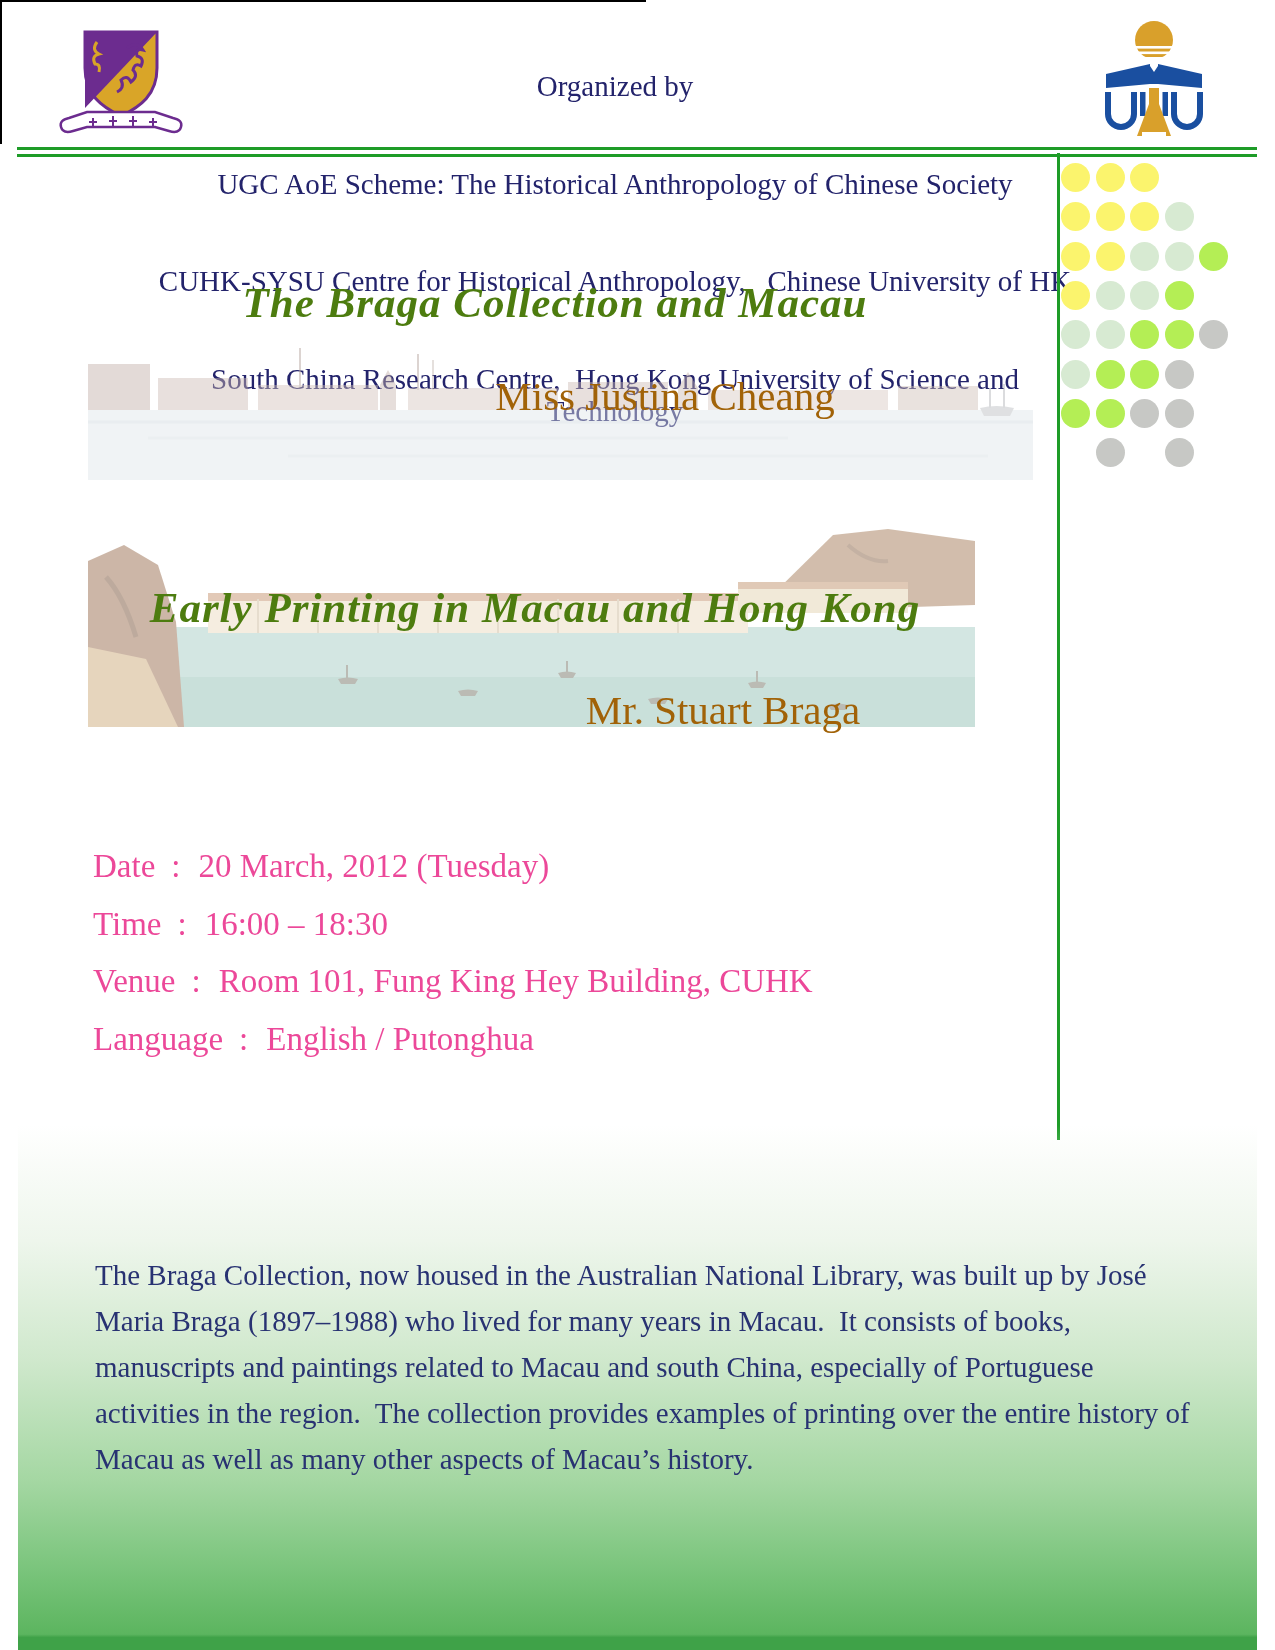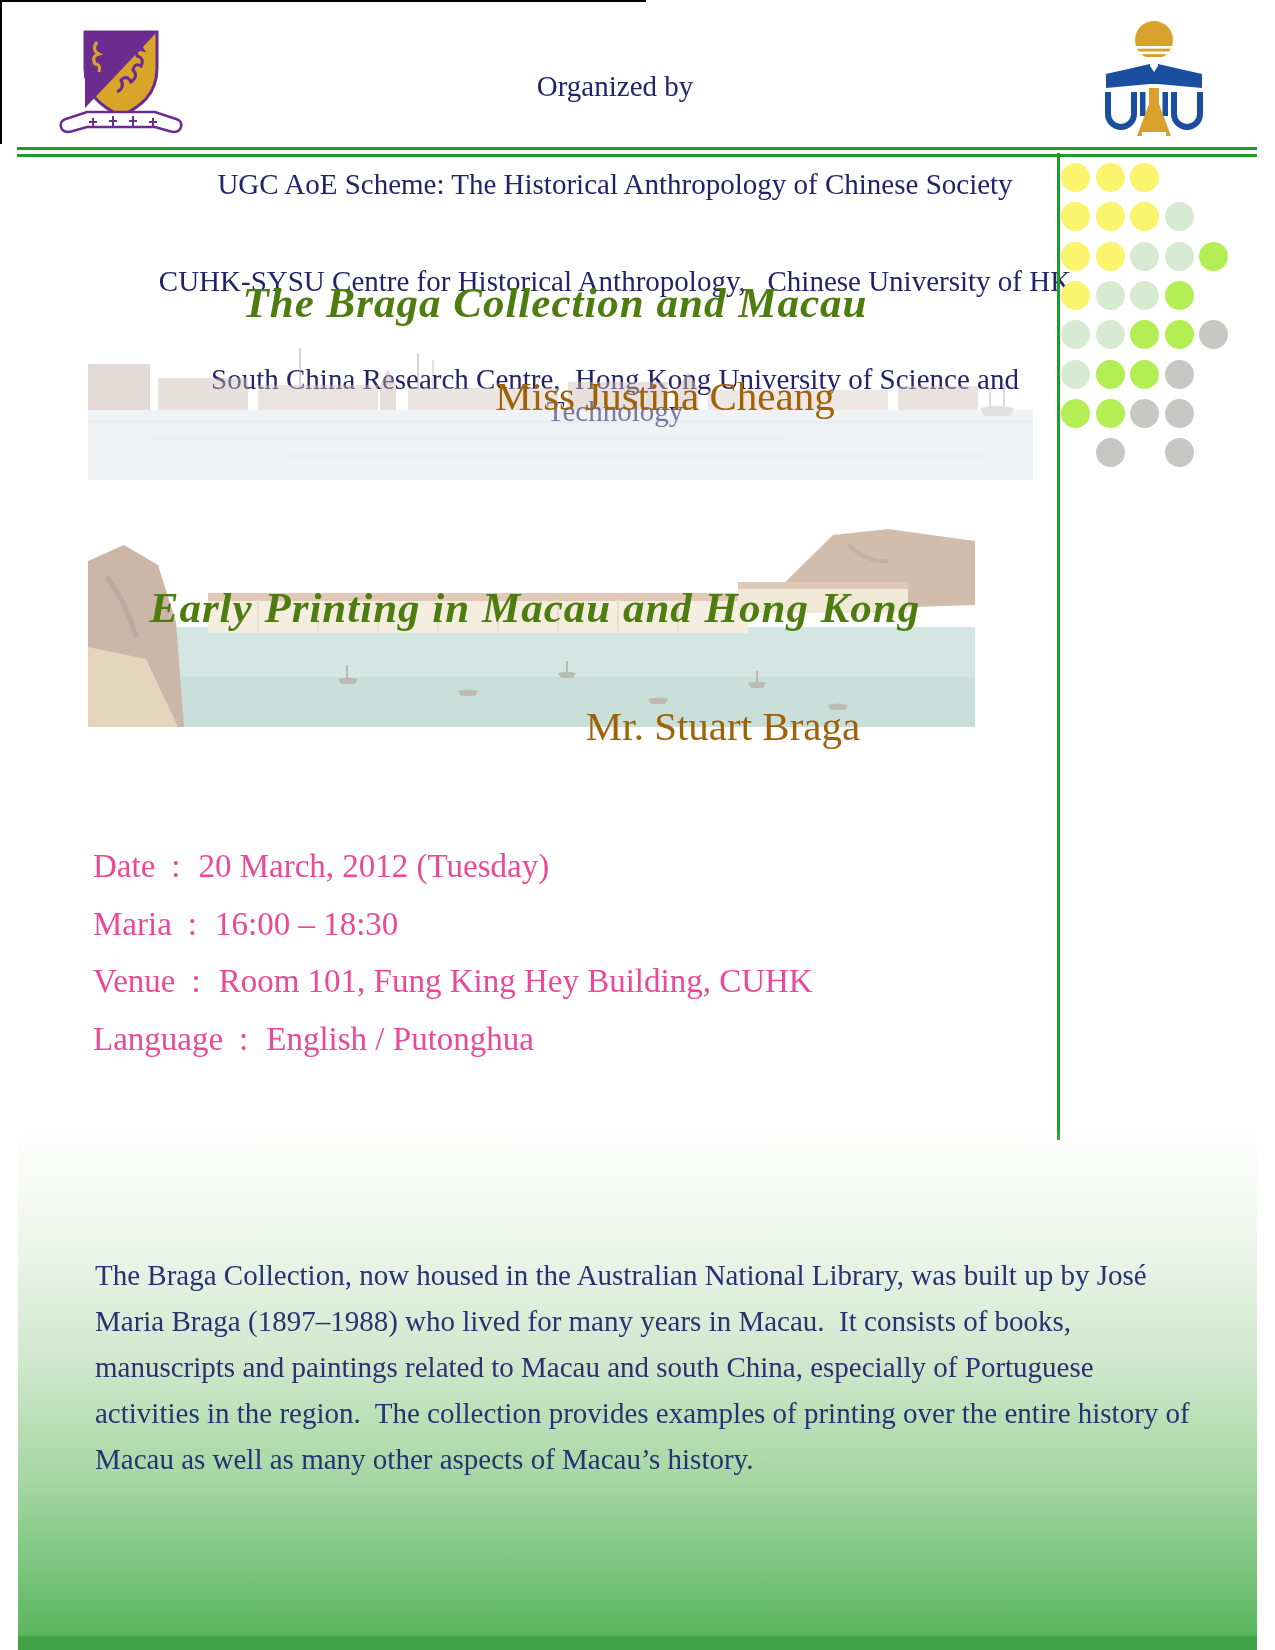--- a/index.html
+++ b/index.html
@@ -44,21 +44,21 @@
     color:#4d7c0f;font-size:43px;font-weight:bold;font-style:italic;
     letter-spacing:1px;
   }
   .talk-speaker{
     position:absolute;z-index:2;text-align:center;
     color:#a16207;font-size:41px;margin-top:20px;
   }
   .title-1{left:105px;top:278px;width:900px;}
   .speaker-1{left:465px;top:352px;width:400px;}
   .title-2{left:85px;top:583px;width:900px;}
-  .speaker-2{left:523px;top:682px;width:400px;}
+  .speaker-2{left:523px;top:666px;width:400px;}
 
   
   .detail-row{
     position:absolute;left:93px;z-index:2;
     color:#ec4899;font-size:33px;white-space:nowrap;
   }
   .detail-colon{display:inline-block;margin:0 18px 0 16px;}
   .row-0{top:848px;} .row-1{top:906px;} .row-2{top:963px;} .row-3{top:1021px;text-align:right;}
 
   
@@ -247,21 +247,21 @@
   <div class="talk-title title-1">The Braga Collection and Macau</div>
   <div class="talk-speaker speaker-1">Miss Justina Cheang</div>
 
   <div class="talk-title title-2">Early Printing in Macau and Hong Kong</div>
   <div class="talk-speaker speaker-2">Mr. Stuart Braga</div>
 
   <div class="detail-row row-0">
     <span>Date</span><span class="detail-colon">:</span><span>20 March, 2012 (Tuesday)</span>
   </div>
   <div class="detail-row row-1">
-    <span>Maria</span><span class="detail-colon">:</span><span>16:00 – 18:30</span>
+    <span>Time</span><span class="detail-colon">:</span><span>16:00 – 18:30</span>
   </div>
   <div class="detail-row row-2">
     <span>Venue</span><span class="detail-colon">:</span><span>Room 101, Fung King Hey Building, CUHK</span>
   </div>
   <div class="detail-row row-3">
     <span>Language</span><span class="detail-colon">:</span><span>English / Putonghua</span>
   </div>
 
   <div class="green-zone"></div>
 

